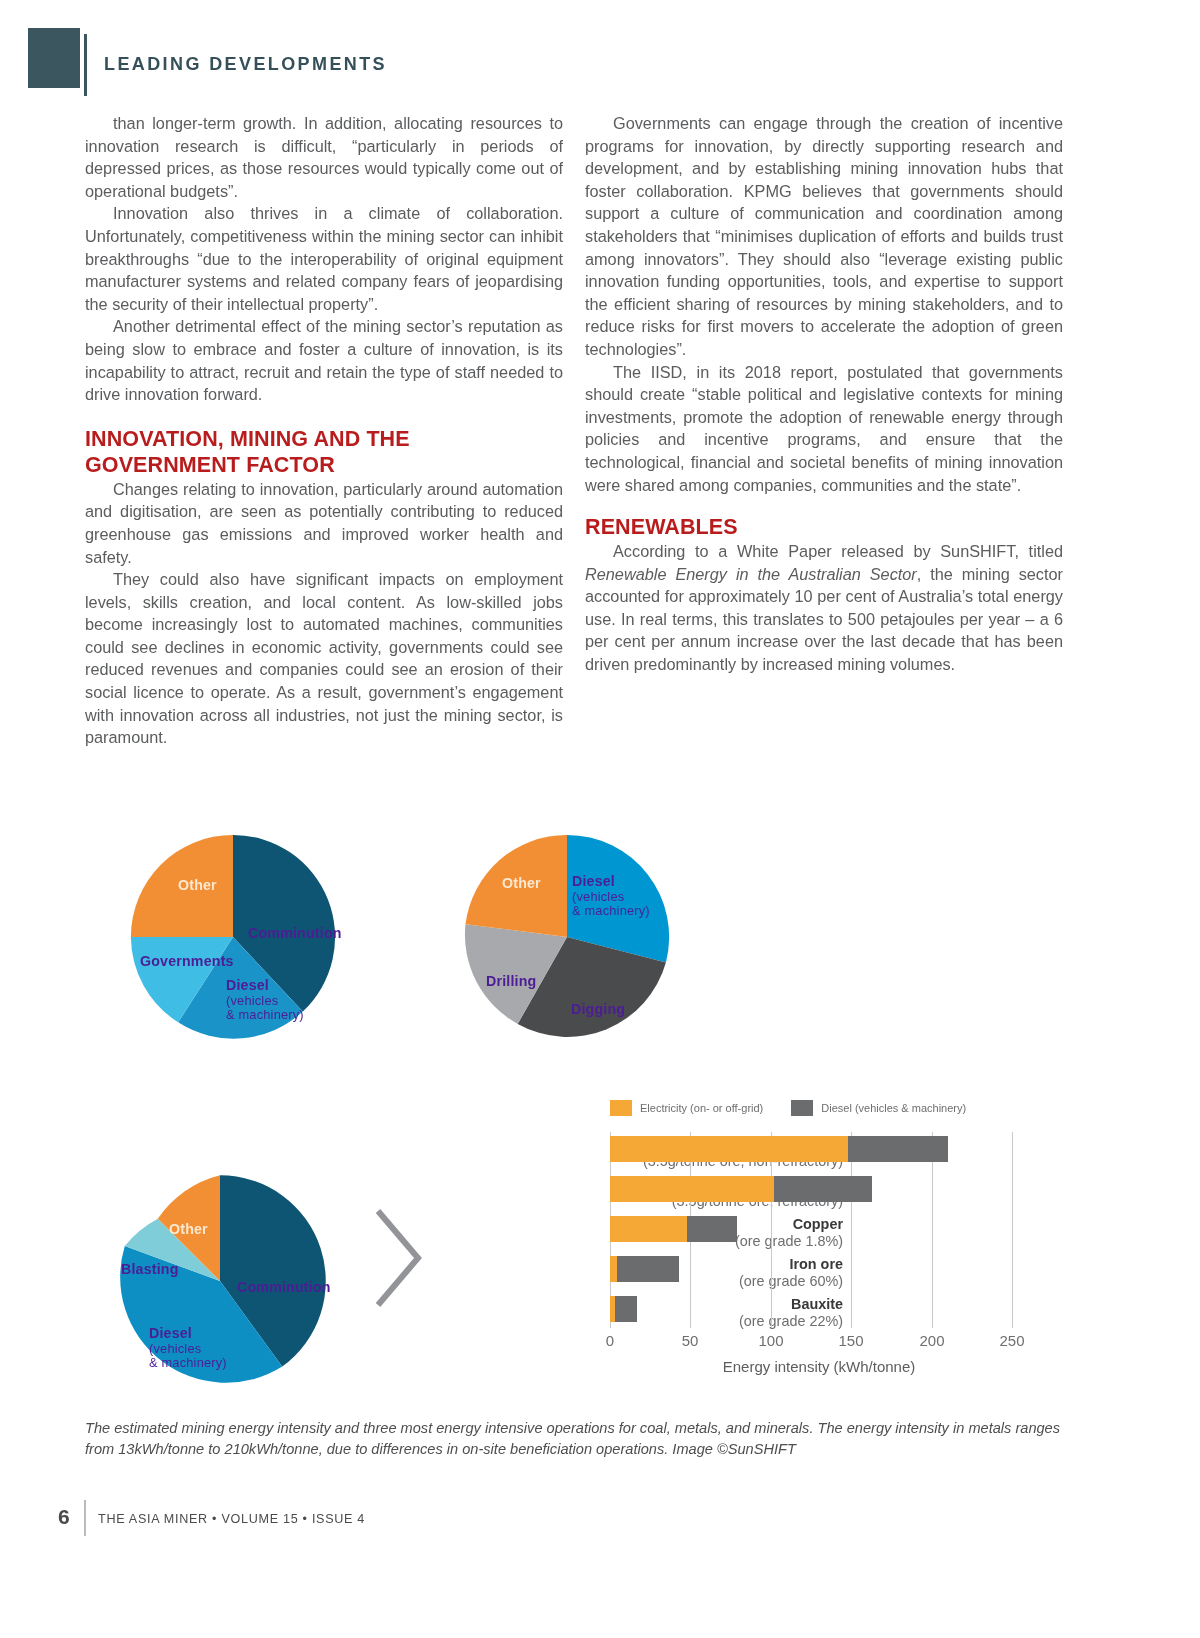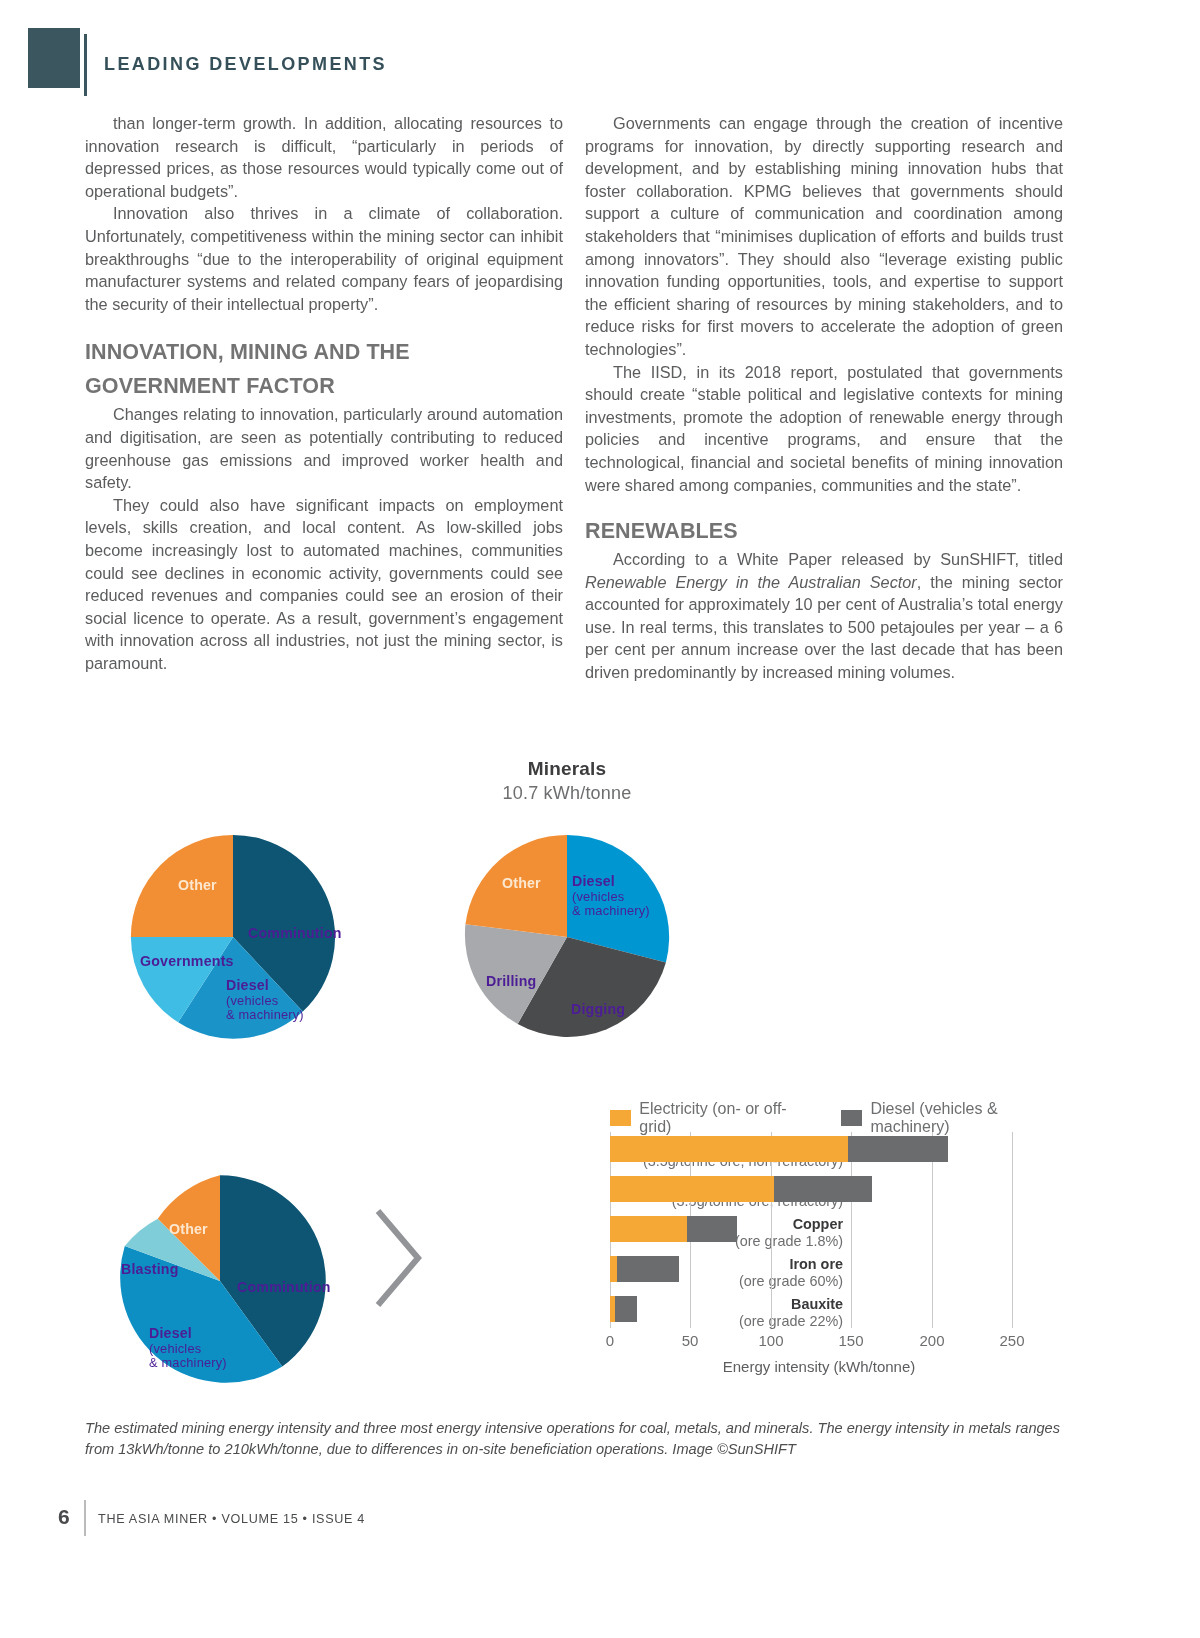--- a/index.html
+++ b/index.html
@@ -61,23 +61,23 @@
 
   .col p {
     margin: 0;
     text-indent: 28px;
     hyphens: auto;
   }
 
   h2.section {
     margin: 18px 0 0 0;
     font-size: 21.5px;
-    line-height: 34px;
+    line-height: 26px;
     font-weight: bold;
-    color: #737373;
+    color: #b91c1c;
     letter-spacing: 0.1px;
     text-align: left;
     text-indent: 0;
   }
   h2.section.first { margin-top: 20px; }
   em.ital { font-style: italic; }
 
   
   .figure {
     position: absolute;
@@ -138,21 +138,21 @@
     width: 690px;
     height: 290px;
   }
   .legend {
     position: absolute;
     left: 225px;
     top: 0px;
     display: flex;
     align-items: center;
     gap: 8px;
-    font-size: 16px;
+    font-size: 11px;
     color: #6d6e70;
   }
   .legend .sw {
     width: 22px; height: 16px; display: inline-block;
   }
   .legend .gap { width: 12px; display:inline-block; }
 
   .plot {
     position: absolute;
     left: 225px;
@@ -241,20 +241,21 @@
 
 <div class="page">
 
   <div class="header-block"></div>
   <div class="header-rule"></div>
   <div class="header-title">LEADING DEVELOPMENTS</div>
 
   <div class="col col-left">
     <p>than longer-term growth. In addition, allocating resources to innovation research is difficult, “particularly in periods of depressed prices, as those resources would typically come out of operational budgets”.</p>
     <p>Innovation also thrives in a climate of collaboration. Unfortunately, competitiveness within the mining sector can inhibit breakthroughs “due to the interoperability of original equipment manufacturer systems and related company fears of jeopardising the security of their intellectual property”.</p>
+    <p>Another detrimental effect of the mining sector’s reputation as being slow to embrace and foster a culture of innovation, is its incapability to attract, recruit and retain the type of staff needed to drive innovation forward.</p>
     <h2 class="section first">INNOVATION, MINING AND THE GOVERNMENT FACTOR</h2>
     <p>Changes relating to innovation, particularly around automation and digitisation, are seen as potentially contributing to reduced greenhouse gas emissions and improved worker health and safety.</p>
     <p>They could also have significant impacts on employment levels, skills creation, and local content. As low-skilled jobs become increasingly lost to automated machines, communities could see declines in economic activity, governments could see reduced revenues and companies could see an erosion of their social licence to operate. As a result, government’s engagement with innovation across all industries, not just the mining sector, is paramount.</p>
   </div>
 
   <div class="col col-right">
     <p>Governments can engage through the creation of incentive programs for innovation, by directly supporting research and development, and by establishing mining innovation hubs that foster collaboration. KPMG believes that governments should support a culture of communication and coordination among stakeholders that “minimises duplication of efforts and builds trust among innovators”. They should also “leverage existing public innovation funding opportunities, tools, and expertise to support the efficient sharing of resources by mining stakeholders, and to reduce risks for first movers to accelerate the adoption of green technologies”.</p>
     <p>The IISD, in its 2018 report, postulated that governments should create “stable political and legislative contexts for mining investments, promote the adoption of renewable energy through policies and incentive programs, and ensure that the technological, financial and societal benefits of mining innovation were shared among companies, communities and the state”.</p>
     <h2 class="section">RENEWABLES</h2>
     <p><span>According to a White Paper released by SunSHIFT, titled </span><em class="ital">Renewable Energy in the Australian Sector</em><span>, the mining sector accounted for approximately 10 per cent of Australia’s total energy use. In real terms, this translates to 500 petajoules per year – a 6 per cent per annum increase over the last decade that has been driven predominantly by increased mining volumes.</span></p>
@@ -272,24 +273,20 @@
         <path d="M100,100 L50.6,176.9 A92,92 0 0,1 8,100 Z" fill="#3fbde5"></path>
 
         <path d="M100,100 L8,100 A92,92 0 0,1 100,8 Z" fill="#f28f35"></path>
       </svg>
       <div class="pie-label dim" style="left:56px; top:52px;">Other</div>
       <div class="pie-label" style="left:126px; top:100px;">Comminution</div>
       <div class="pie-label" style="left:18px; top:128px;">Governments</div>
       <div class="pie-label" style="left:104px; top:152px;"><span>Diesel</span><span class="sub">(vehicles</span><span class="sub">&amp; machinery)</span></div>
     </div>
 
-    <div class="pie-title" style="left:352px; top:10px;">
-      <div class="pname">Minerals</div>
-      <div class="pval">10.7 kWh/tonne</div>
-    </div>
     <div class="pie-wrap" style="left:371px; top:78px;">
       <svg width="222" height="222" viewBox="0 0 200 200">
 
         <path d="M100,100 L100,8 A92,92 0 0,1 189.1,123 Z" fill="#0096d1"></path>
 
         <path d="M100,100 L189.1,123 A92,92 0 0,1 55.6,178.3 Z" fill="#4a4b4d"></path>
 
         <path d="M100,100 L55.6,178.3 A92,92 0 0,1 8.5,88.5 Z" fill="#a7a9ac"></path>
 
         <path d="M100,100 L8.5,88.5 A92,92 0 0,1 100,8 Z" fill="#f28f35"></path>

